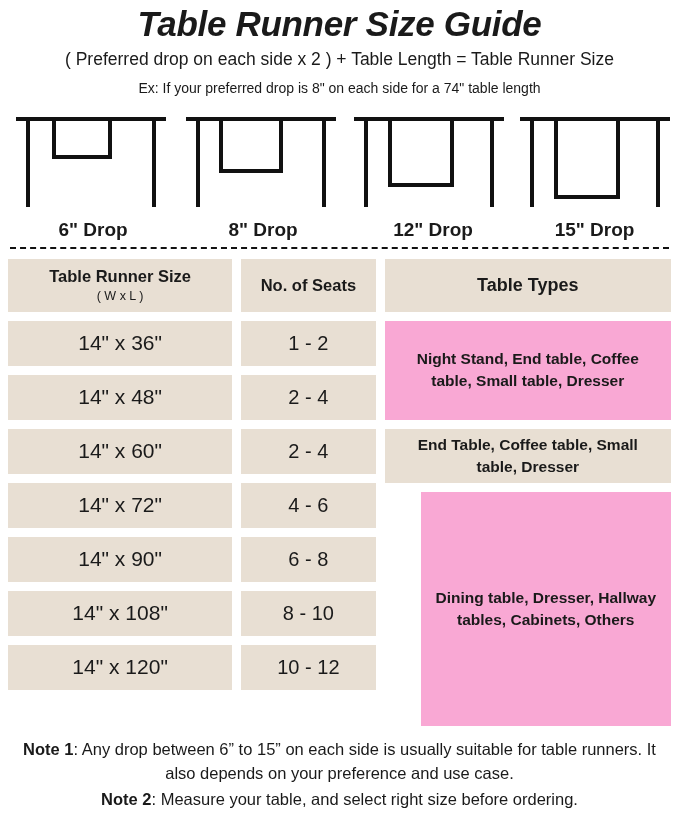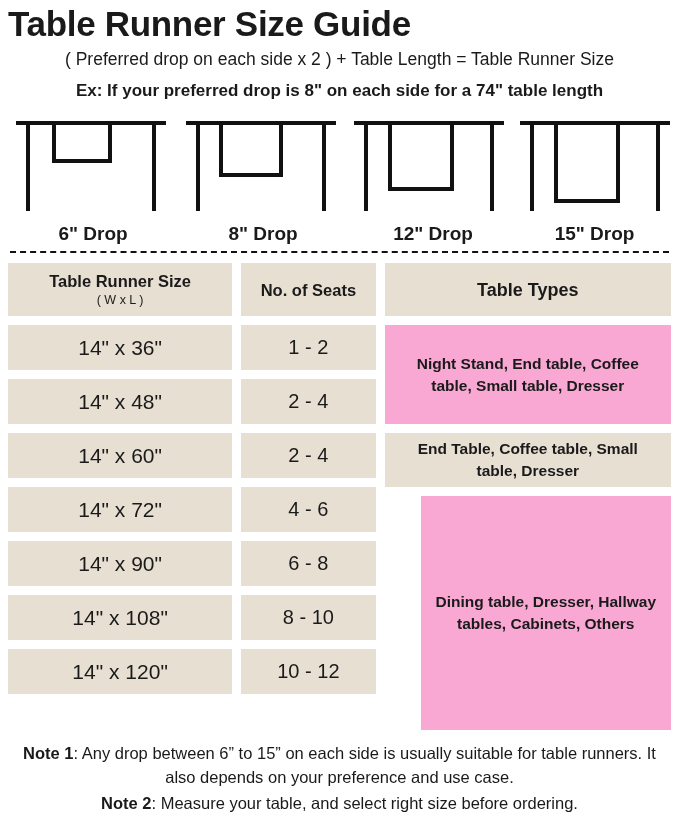--- a/index.html
+++ b/index.html
@@ -16,37 +16,39 @@
   }
   .page {
     width: 679px;
     height: 826px;
     position: relative;
     box-sizing: border-box;
     padding: 0 8px;
   }
   
   .title {
+    text-align: center;
     font-size: 35px;
     font-weight: 700;
     letter-spacing: -0.3px;
     margin: 4px 0 2px 0;
     line-height: 1.15;
+    font-style: italic;
   }
   .formula {
     text-align: center;
     font-size: 17.5px;
     font-weight: 400;
     margin: 4px 0 0 0;
     line-height: 1.35;
   }
   .example {
     text-align: center;
-    font-size: 17px;
-    font-weight: 700;
+    font-size: 14px;
+    font-weight: 400;
     margin: 6px 0 0 0;
     line-height: 1.5;
   }
   
   .diagram {
     margin-top: 8px;
     height: 110px;
     position: relative;
   }
   .diagram svg {

